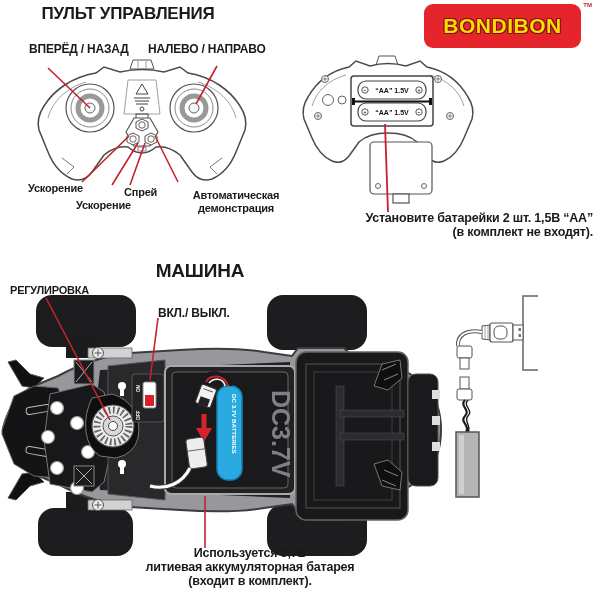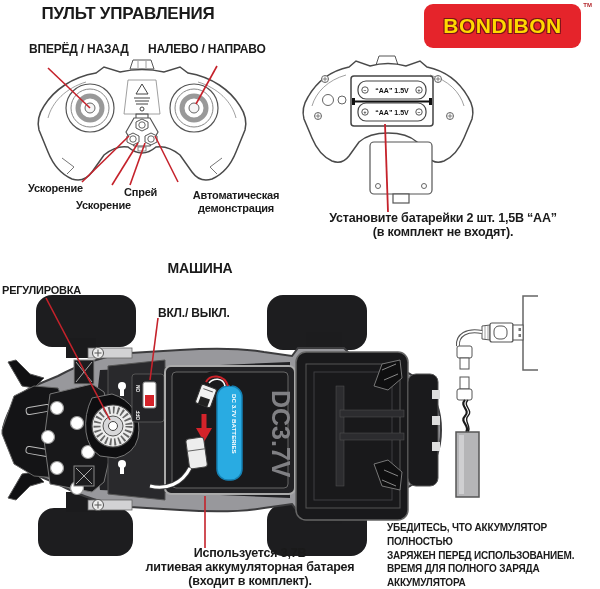--- a/index.html
+++ b/index.html
@@ -145,27 +145,27 @@
   </svg>
 
   <div class="abs lbl" style="left:28px;top:182px;">Ускорение</div>
   <div class="abs lbl" style="left:124px;top:186px;">Спрей</div>
   <div class="abs lbl" style="left:76px;top:199px;">Ускорение</div>
   <div class="abs lbl center" style="left:160px;top:189px;width:96px;line-height:13px;margin-left:28px;">
     <div>Автоматическая</div>
     <div>демонстрация</div>
   </div>
 
-  <div class="abs note" style="left:293px;top:211px;width:300px;">
+  <div class="abs note" style="left:293px;top:211px;width:300px;text-align:right;">
     <div>Установите батарейки 2 шт. 1,5В “АА”</div>
     <div>(в комплект не входят).</div>
   </div>
 
-  <div class="abs ttl center" style="left:100px;top:260px;width:200px;font-size:14px;">МАШИНА</div>
-  <div class="abs lbl" style="left:2px;top:284px;text-align:right;">РЕГУЛИРОВКА</div>
+  <div class="abs ttl center" style="left:100px;top:260px;width:200px;font-size:19px;">МАШИНА</div>
+  <div class="abs lbl" style="left:10px;top:284px;text-align:right;">РЕГУЛИРОВКА</div>
   <div class="abs lbl12" style="left:142px;top:306px;padding-left:16px;">ВКЛ./ ВЫКЛ.</div>
 
   <svg class="abs" style="left:0;top:290px;" width="445" height="270" viewBox="0 0 445 270">
 
     <g fill="#1d1d1f">
       <rect x="36" y="5" width="100" height="52" rx="16"></rect>
       <rect x="267" y="5" width="100" height="55" rx="16"></rect>
       <rect x="38" y="218" width="95" height="48" rx="16"></rect>
       <rect x="267" y="214" width="100" height="52" rx="16"></rect>
     </g>
@@ -312,20 +312,14 @@
       <rect x="14" y="150" width="5" height="59" fill="#cfcfd1"></rect>
     </g>
   </svg>
 
   <div class="abs note" style="left:115px;top:546px;width:270px;">
     <div>Используется 3,7В</div>
     <div>литиевая аккумуляторная батарея</div>
     <div>(входит в комплект).</div>
   </div>
 
-  <div class="abs note-sm" style="left:387px;top:521px;width:213px;">
-    <div>УБЕДИТЕСЬ, ЧТО АККУМУЛЯТОР ПОЛНОСТЬЮ</div>
-    <div>ЗАРЯЖЕН ПЕРЕД ИСПОЛЬЗОВАНИЕМ.</div>
-    <div>ВРЕМЯ ДЛЯ ПОЛНОГО ЗАРЯДА АККУМУЛЯТОРА</div>
-
-  </div>
 
 </div>
 
 </body></html>

